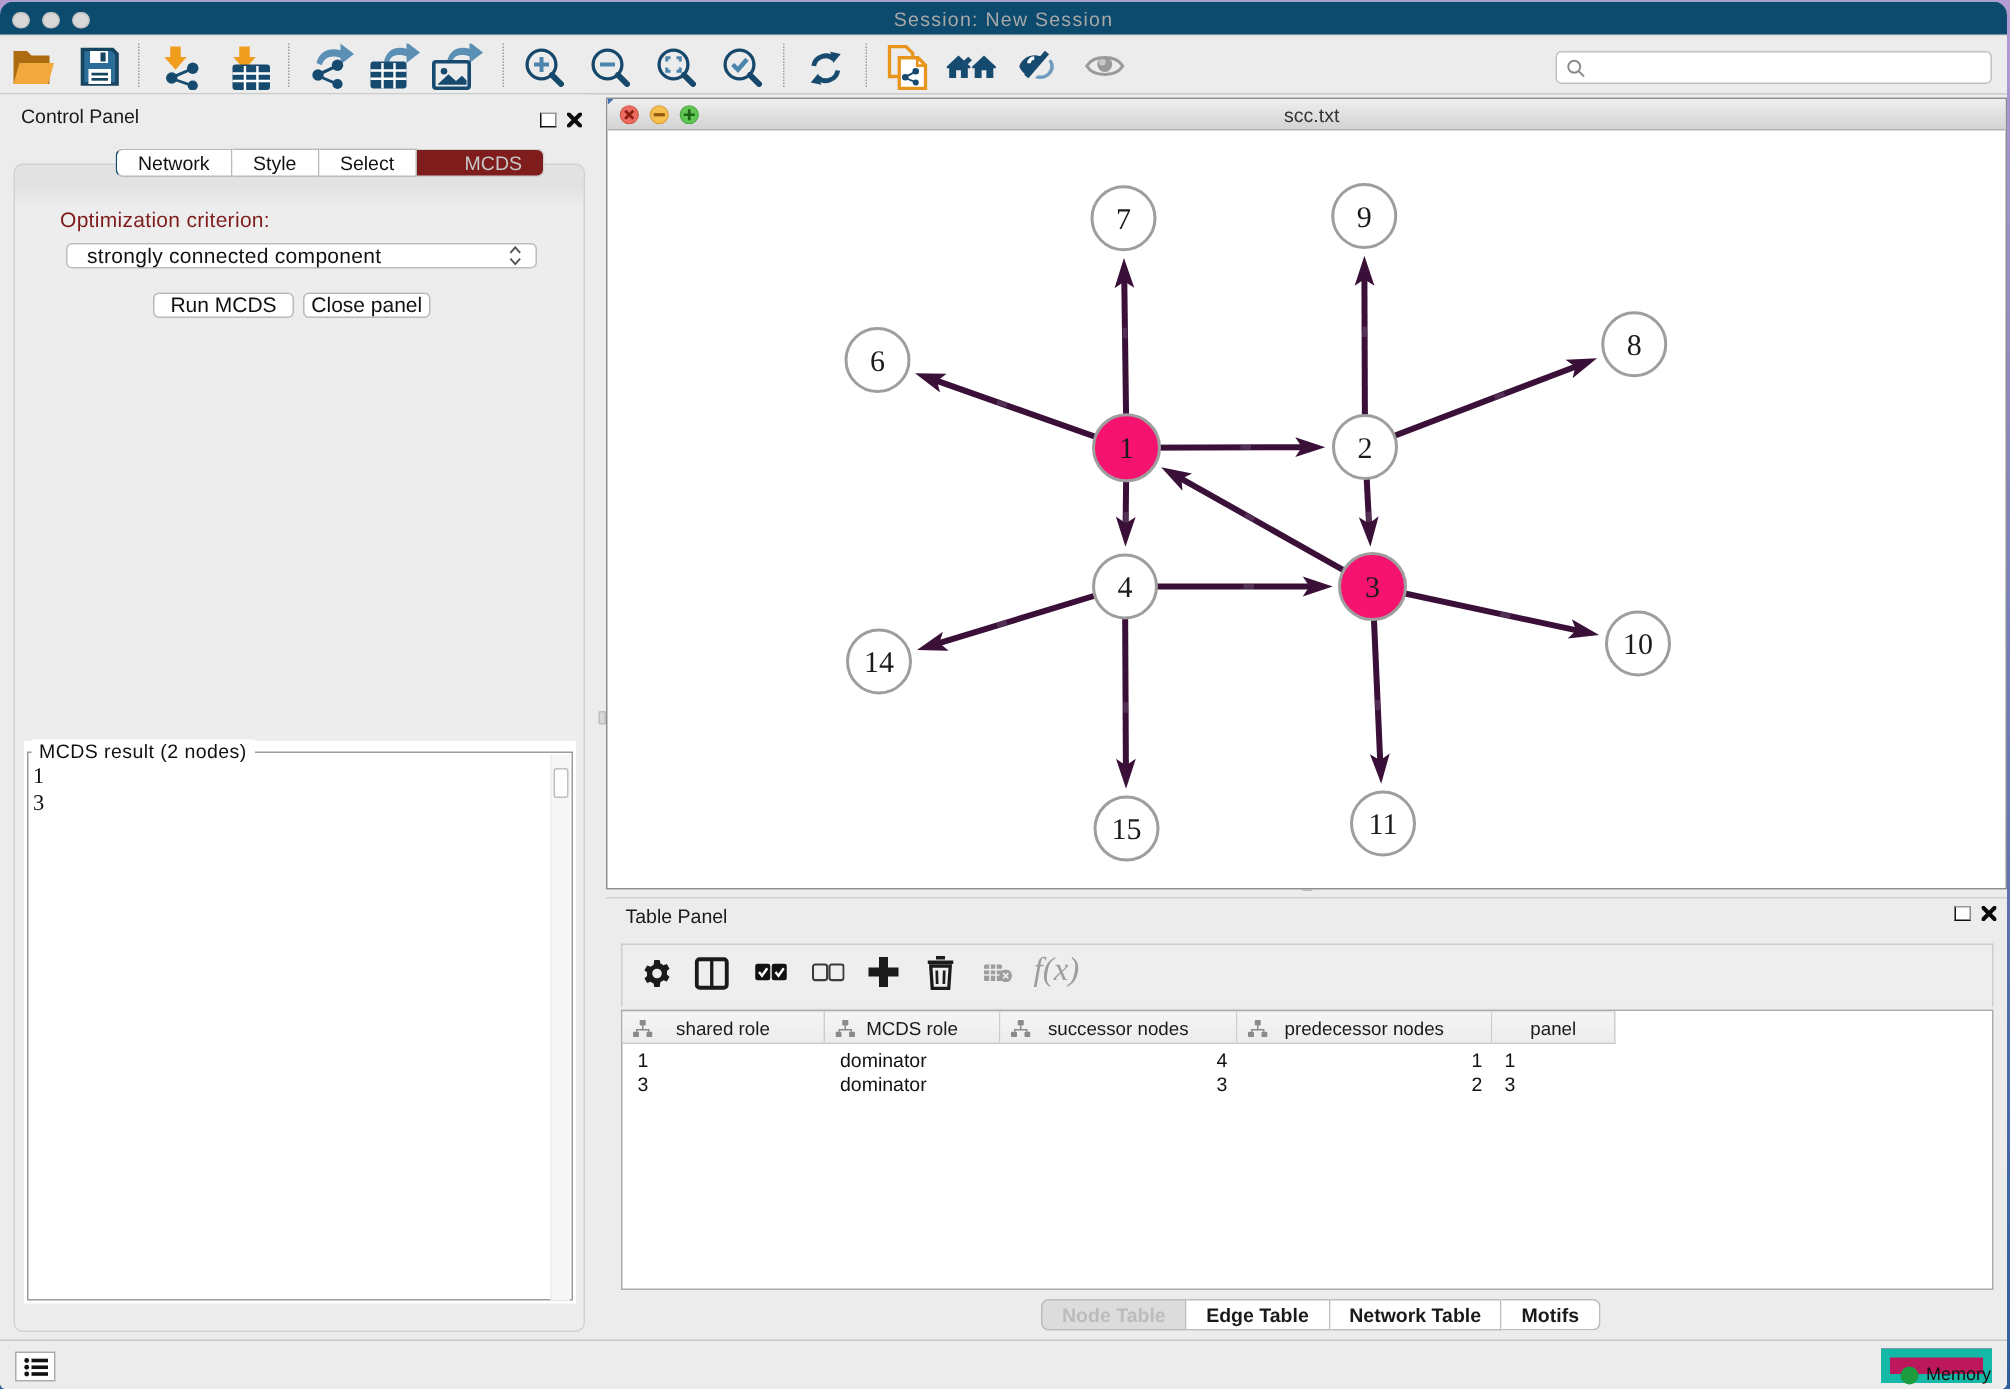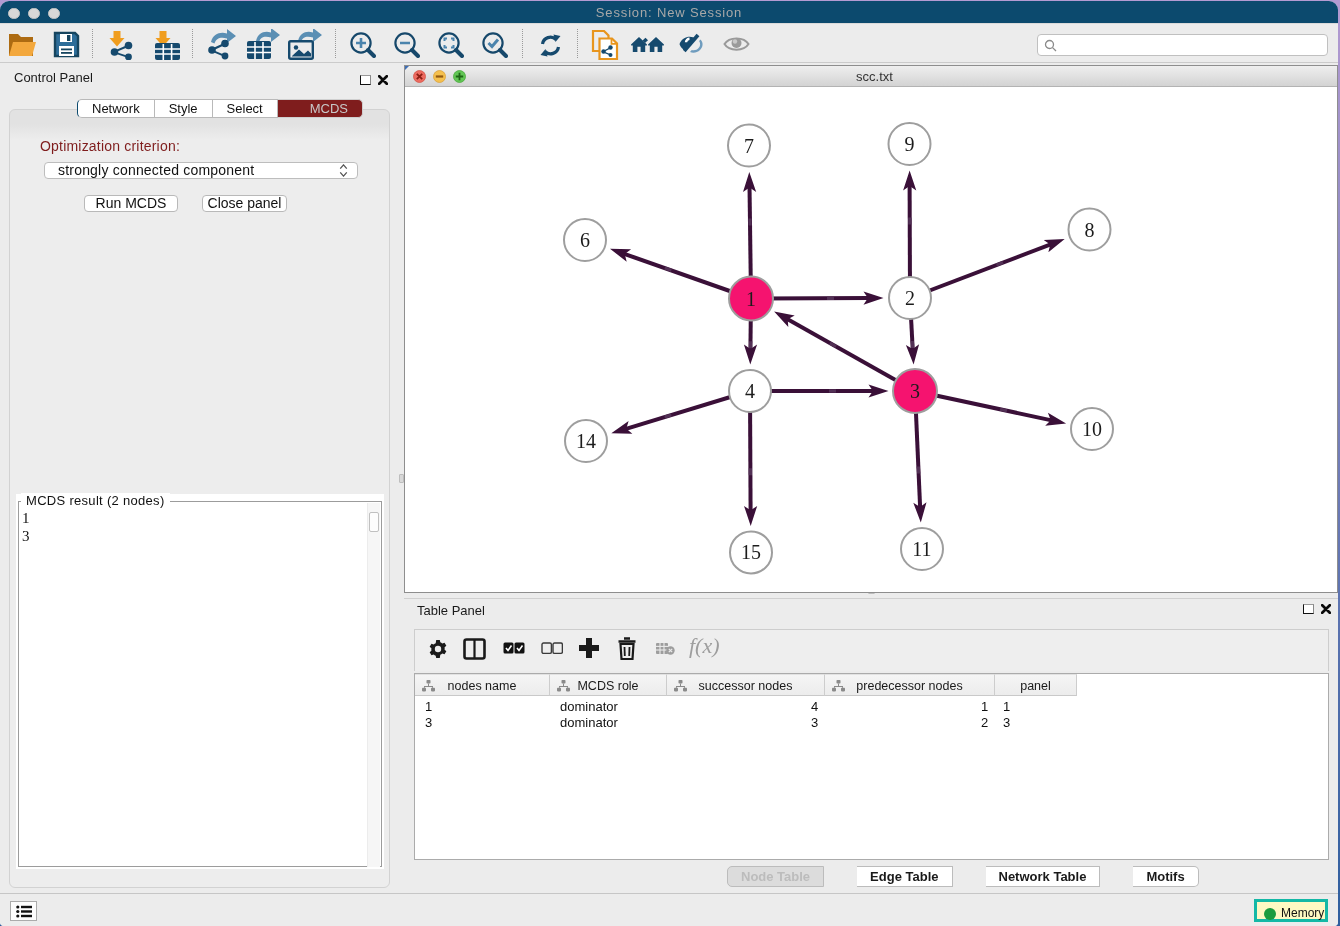--- a/index.html
+++ b/index.html
@@ -43,28 +43,28 @@
 #tpanel { position:absolute; left:404px; top:597px; width:934px; height:295px; background:#ececec; border-top:1px solid #d0d0d0; }
 #tpanel-hdr { position:absolute; left:13px; top:4px; font-size:13px; color:#1a1a1a; }
 #ttoolbar { position:absolute; left:10px; top:30px; width:915px; height:42px; background:#eeeeee; border:1px solid #cdcdcd; border-bottom:none;text-align:center; }
 #ttable { position:absolute; left:10px; top:74px; width:915px; height:187px; background:#fff; border:1px solid #ababab; }
 .hcell { position:absolute; top:0; height:22px; background:linear-gradient(#f5f5f5,#ececec); border-right:1px solid #cdcdcd; border-bottom:1px solid #c9c9c9; border-top:1px solid #e2e2e2; font-size:12.5px; color:#1a1a1a; }
 .hcell .lab { position:absolute; width:100%; text-align:center; line-height:22px; }
 .hico { position:absolute; left:7px; top:5px; }
 .cell { position:absolute; font-size:13px; color:#111; }
 
 #btabs { position:absolute; left:694px; top:865px; display:flex; height:21px; }
-.btab { height:21px; line-height:20px; font-size:13px; font-weight:bold; padding:0 13px; background:#fff; border:1px solid #bcbcbc; border-left:none; color:#1a1a1a;margin-left:33px; }
+.btab { height:21px; line-height:20px; font-size:13px; font-weight:bold; padding:0 13px; background:#fff; border:1px solid #bcbcbc; border-left:none; color:#1a1a1a; }
 .btab.first { border-left:1px solid #bcbcbc; border-radius:5px 0 0 5px; }
 .btab.last { border-radius:0 5px 5px 0; }
 .btab.dis { background:#dcdcdc; color:#bcbcbc; }
 
 #statusbar { position:absolute; left:0; top:892px; width:1338px; height:33px; background:#ececec; border-top:1px solid #c6c6c6; }
 #listbtn { position:absolute; left:10px; top:7px; width:27px; height:20px; background:#fdfdfd; border:1px solid #ababab; }
-#membtn { position:absolute; left:1254px; top:5px; width:74px; height:23px; background:#fef9c3; border:3px solid #14b8a6; font-size:12px; line-height:22px; color:#111; }
+#membtn { position:absolute; left:1254px; top:5px; width:74px; height:23px; background:#be185d; border:6px solid #14b8a6; font-size:12px; line-height:22px; color:#111; }
 #membtn .dot { position:absolute; left:7px; top:5.5px; width:12px; height:12px; border-radius:50%; background:#1b9c3e; }
 #membtn .t { position:absolute; left:24px; }
 .grip { position:absolute; background:#d8d8d8; border:1px solid #bdbdbd; border-radius:1px; }
 </style>
 </head>
 <body>
 <div id="win">
   <div id="titlebar">
     <div class="tl" style="left:8px"></div>
     <div class="tl" style="left:28px"></div>
@@ -240,21 +240,21 @@
       <div class="tab">Select</div>
       <div class="tab last dis">MCDS</div>
     </div>
     <div id="optlabel">Optimization criterion:</div>
     <div id="dropdown">strongly connected component
       <svg width="9" height="13" viewBox="0 0 9 14" style="position:absolute;right:9px;top:1px">
           <path d="M1 5 L4.5 1 L8 5" fill="none" stroke="#555" stroke-width="1.4"></path>
           <path d="M1 9 L4.5 13 L8 9" fill="none" stroke="#555" stroke-width="1.4"></path>
         </svg>
     </div>
-    <div class="btn" style="left:84px; width:94px;">Run MCDS</div>
+    <div class="btn" style="left:102px; width:94px;">Run MCDS</div>
     <div class="btn" style="left:202px; width:85px;">Close panel</div>
     <div id="resultwrap">
       <div id="resultbox">
         <div id="resultlabel">MCDS result (2 nodes)</div>
         <div id="resulttext">1<br>3</div>
         <div id="vscroll">
             <div id="vthumb"></div>
           </div>
       </div>
     </div>
@@ -415,21 +415,21 @@
     <div id="ttable">
       <div class="hcell" style="left:0; width:135px;">
           <svg class="hico" width="13" height="12" viewBox="0 0 13 12">
             <g fill="#8a8a8a">
               <rect x="4.5" y="0" width="4" height="3.6" rx="0.8"></rect>
               <rect x="0" y="7.8" width="4" height="3.6" rx="0.8"></rect>
               <rect x="9" y="7.8" width="4" height="3.6" rx="0.8"></rect>
               <path d="M6 3.6 h1 v2.4 h4 v1.8 h-1 v-0.8 H3 v0.8 H2 v-1.8 h4 Z"></path>
             </g>
           </svg>
-          <div class="lab">nodes name</div>
+          <div class="lab">shared role</div>
         </div>
       <div class="hcell" style="left:135px; width:117px;">
           <svg class="hico" width="13" height="12" viewBox="0 0 13 12">
             <g fill="#8a8a8a">
               <rect x="4.5" y="0" width="4" height="3.6" rx="0.8"></rect>
               <rect x="0" y="7.8" width="4" height="3.6" rx="0.8"></rect>
               <rect x="9" y="7.8" width="4" height="3.6" rx="0.8"></rect>
               <path d="M6 3.6 h1 v2.4 h4 v1.8 h-1 v-0.8 H3 v0.8 H2 v-1.8 h4 Z"></path>
             </g>
           </svg>

